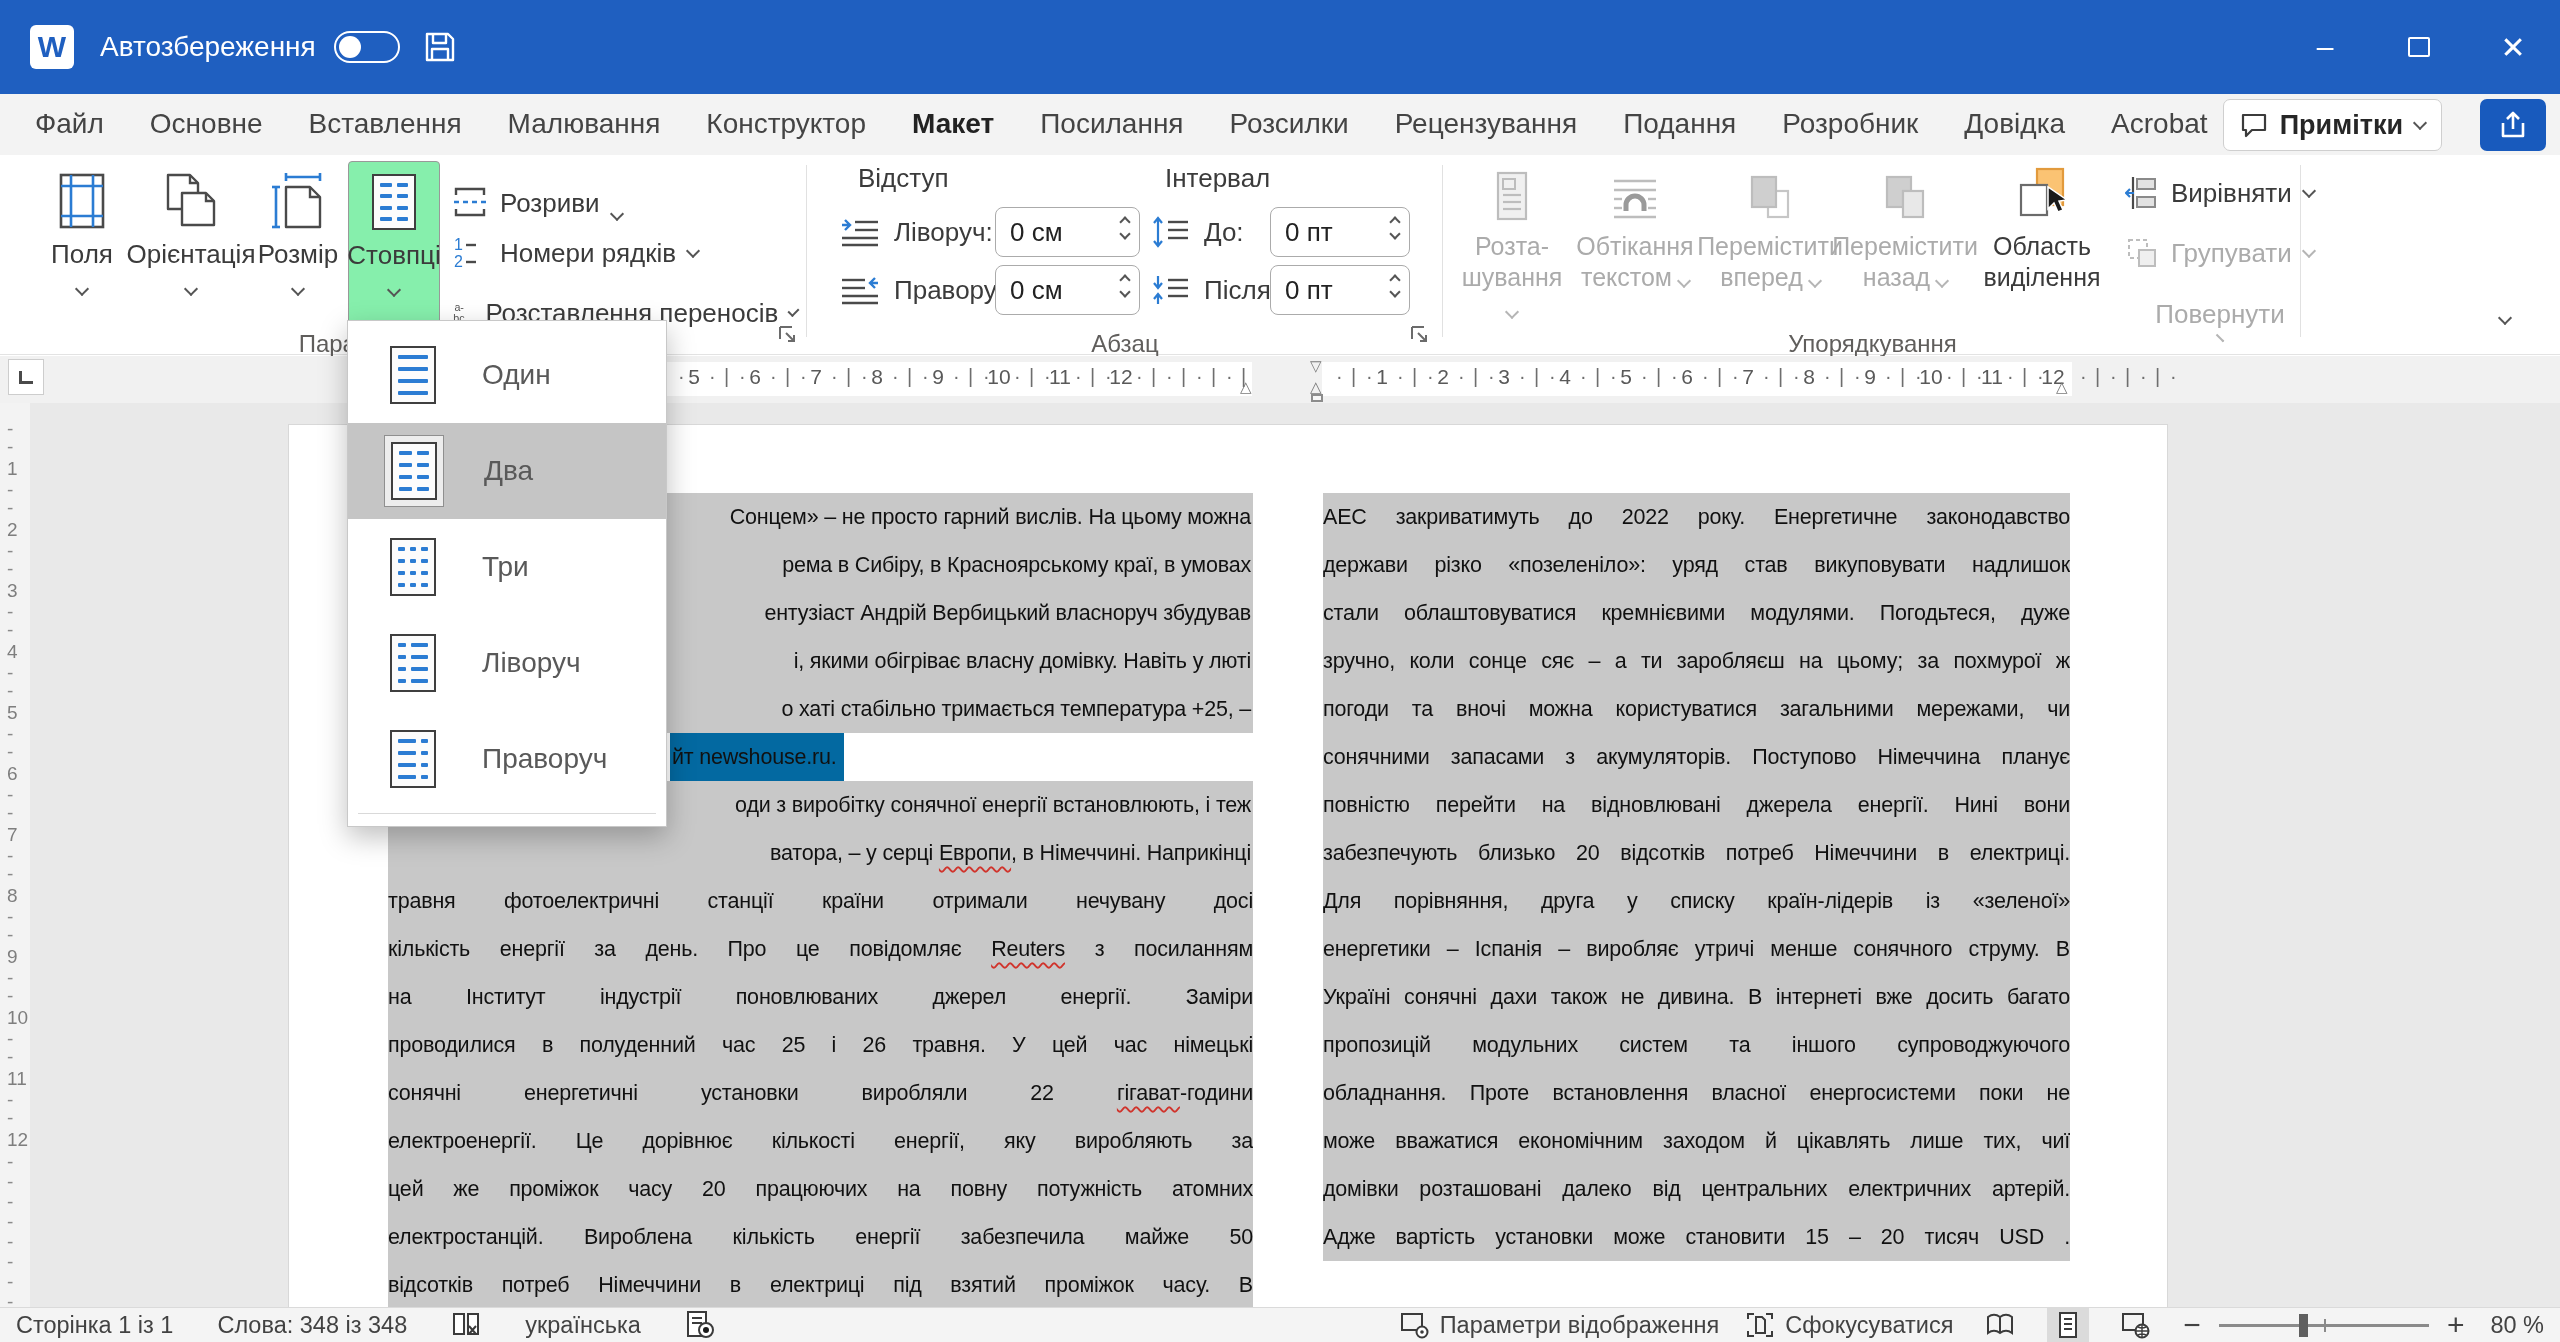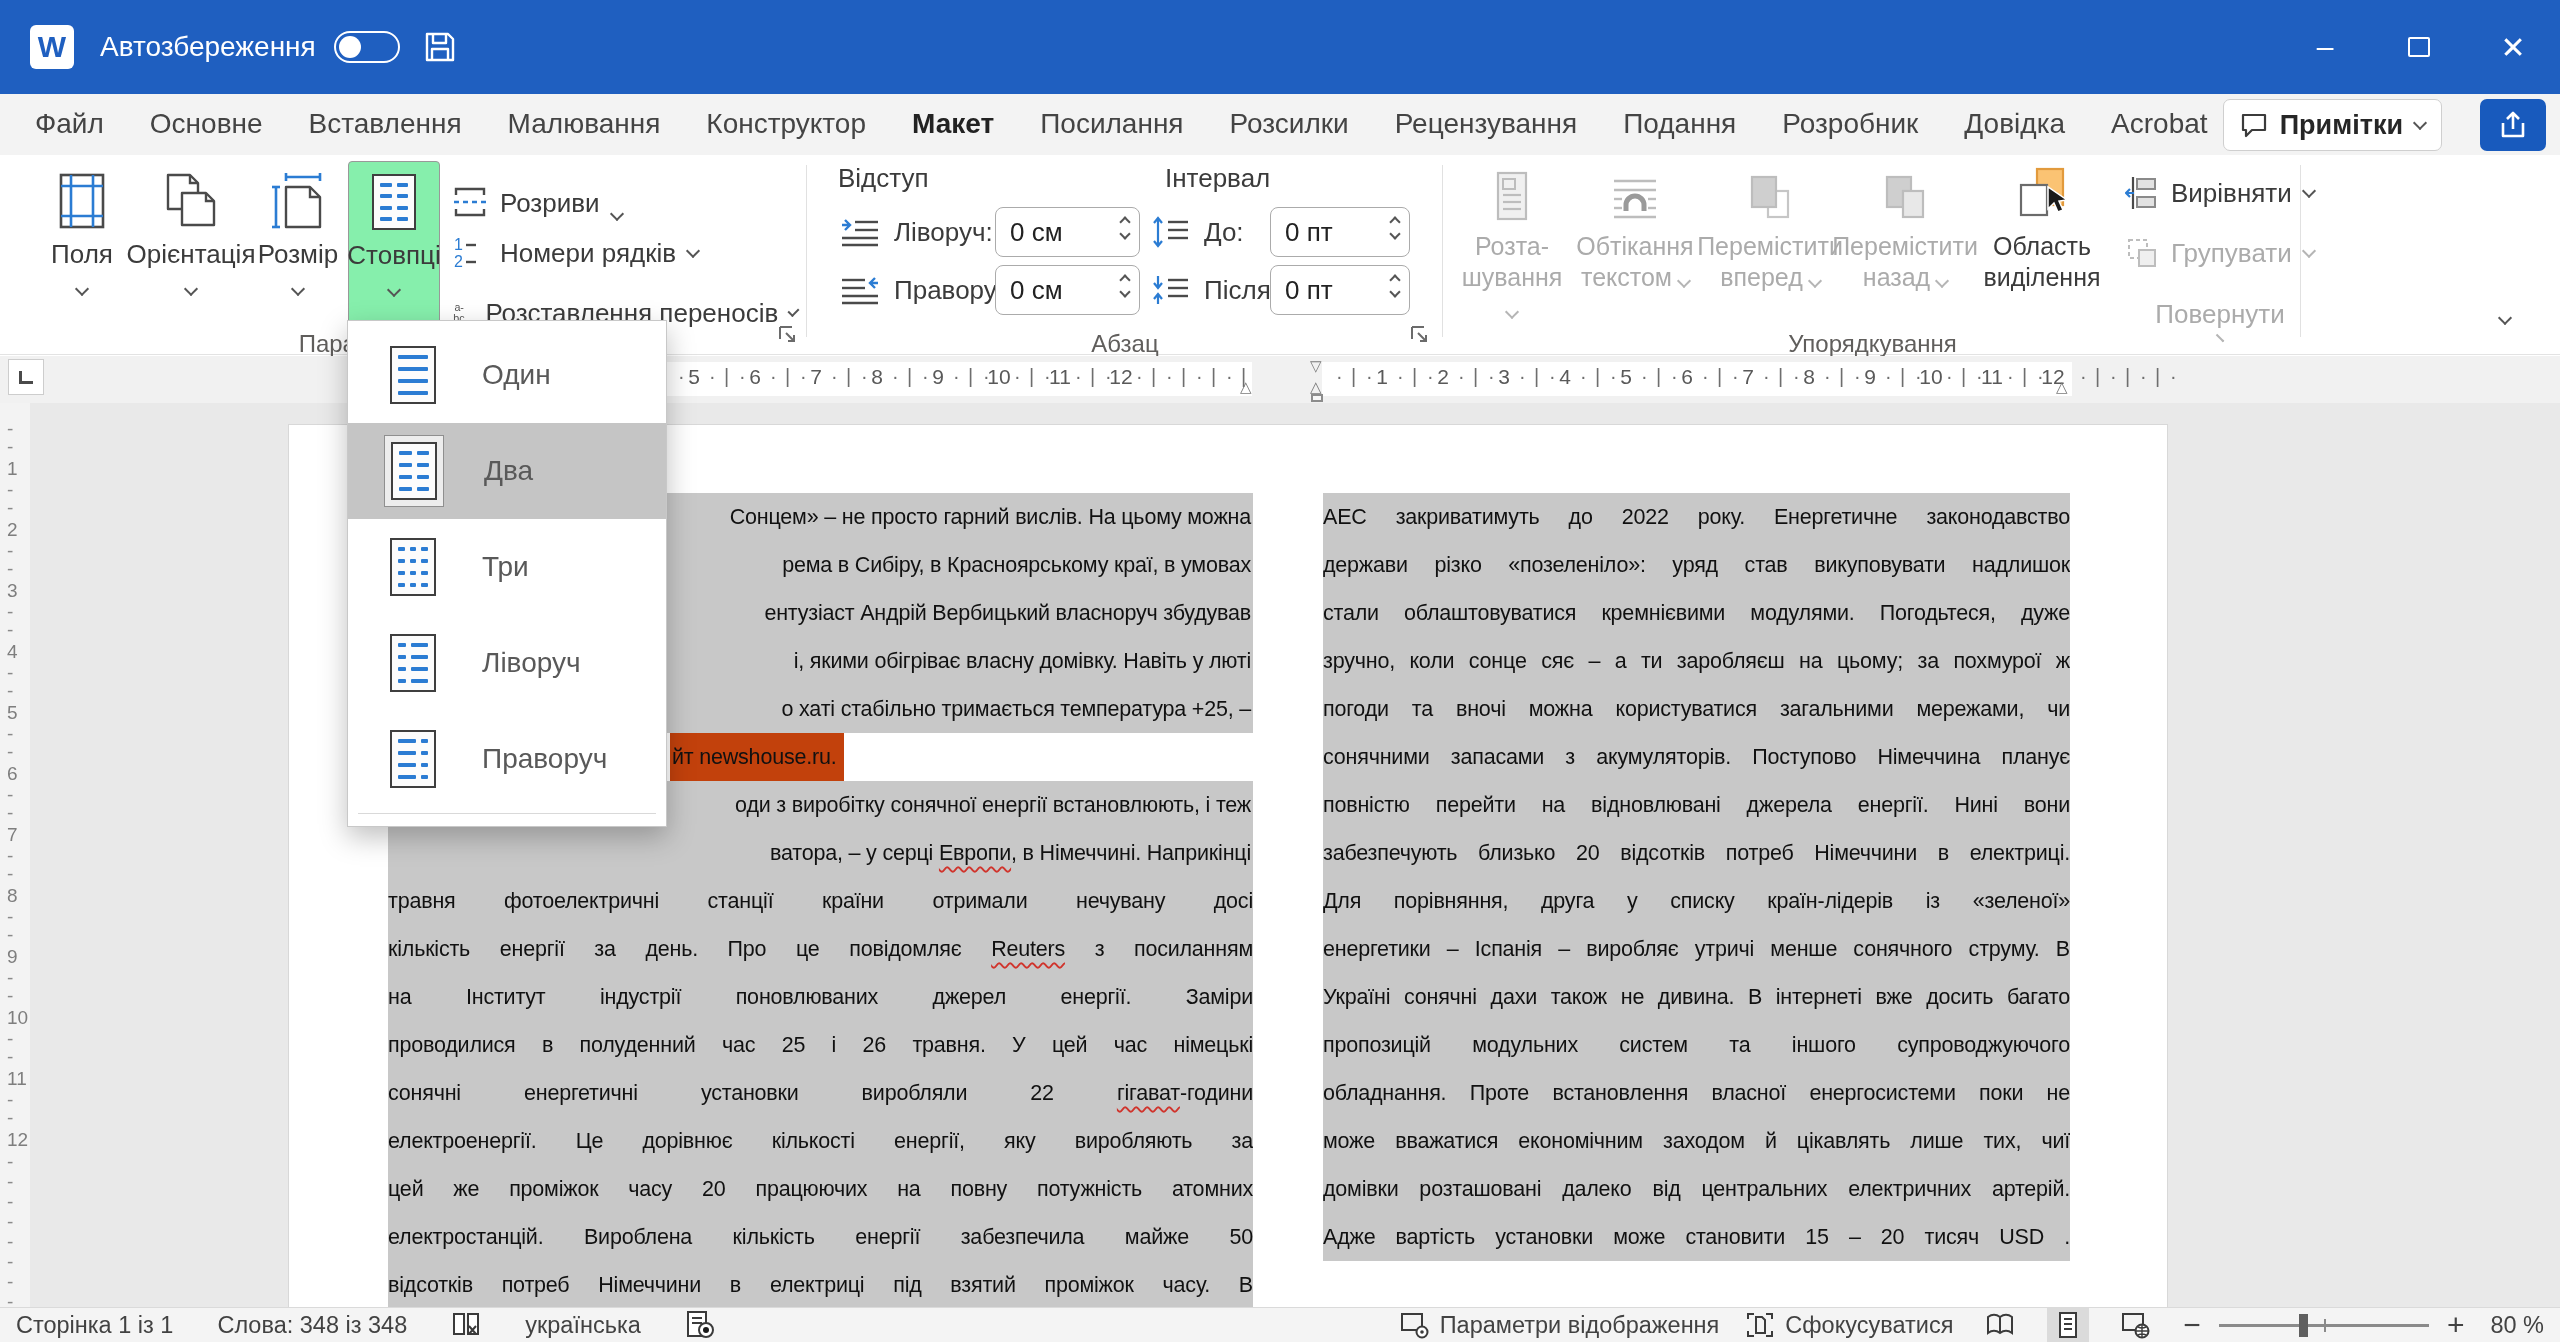--- a/index.html
+++ b/index.html
@@ -84,21 +84,21 @@
   .vruler{position:absolute;left:0;top:403px;width:30px;height:904px;background:#F3F3F3;}
   .vruler span{position:absolute;left:7px;font-size:19px;color:#8A8A8A;}
 
   
   .docarea{position:absolute;left:30px;top:403px;width:2530px;height:904px;background:#E9E9E9;}
   .page{position:absolute;left:258px;top:21px;width:1880px;height:883px;background:#fff;border-left:1px solid #D8D8D8;border-right:1px solid #D8D8D8;border-top:1px solid #D8D8D8;overflow:hidden;}
   .dcol{position:absolute;top:68px;}
   .dcol .line{height:48px;line-height:48px;font-size:21.5px;letter-spacing:-0.2px;color:#111;background:#C8C8C8;overflow:hidden;text-align:justify;text-align-last:justify;}
   .dcol .line.fr{text-align:right;text-align-last:right;padding-right:2px;}
   .dcol .line.fl{background:transparent;padding-left:282px;text-align:left;text-align-last:left;}
-  .dcol .line.fl .hl{background:#c2410c;padding:14px 8px 14px 2px;}
+  .dcol .line.fl .hl{background:#0369a1;padding:14px 8px 14px 2px;}
   .spell{text-decoration-line:underline;text-decoration-style:wavy;text-decoration-color:#D0342C;text-decoration-thickness:2px;text-underline-offset:6px;}
 
   
   .statusbar{position:absolute;left:0;top:1307px;width:2560px;height:35px;background:#F4F4F4;border-top:1px solid #DADADA;display:flex;align-items:center;font-size:23.5px;color:#424242;z-index:5;}
   .sb-left{display:flex;align-items:center;margin-left:16px;gap:0;}
   .sb-left .it{margin-right:44px;display:flex;align-items:center;gap:10px;white-space:nowrap;}
   .sb-right{position:absolute;right:16px;display:flex;align-items:center;gap:26px;}
   .sb-right .it{display:flex;align-items:center;gap:10px;white-space:nowrap;}
   .viewbtn{width:42px;height:35px;display:flex;align-items:center;justify-content:center;}
   .viewbtn.active{background:#DBDBDB;}
@@ -249,21 +249,21 @@
     </div>
 
     <div class="grp-label" style="left:20px;width:780px;">Параметри сторінки</div>
     <div class="launcher" style="left:776px;">
       <svg width="24" height="24" viewBox="0 0 24 24">
           <path d="M4 4 v12 M4 4 h12 M10 10 l8 8 M18 12 v6 h-6" fill="none" stroke="#6B6B6B" stroke-width="2"></path>
         </svg>
     </div>
     <div class="vsep" style="left:806px;"></div>
 
-    <div class="sub-label" style="left:838px;">Відступ</div>
+    <div class="sub-label" style="left:858px;">Відступ</div>
     <div class="fieldrow" style="left:840px;top:52px;">
       <svg width="40" height="30" viewBox="0 0 40 30">
           <path d="M2 8 h7 M5 3 l5 5 -5 5" fill="none" stroke="#2B7CD3" stroke-width="2.4"></path>
           <line x1="15" y1="5" x2="38" y2="5" stroke="#4A4A4A" stroke-width="2.4"></line>
           <line x1="15" y1="13" x2="38" y2="13" stroke="#4A4A4A" stroke-width="2.4"></line>
           <line x1="2" y1="21" x2="38" y2="21" stroke="#4A4A4A" stroke-width="2.4"></line>
           <line x1="2" y1="28" x2="38" y2="28" stroke="#4A4A4A" stroke-width="2.4"></line>
         </svg>
       <span>Ліворуч:</span>
       <div class="spin" style="position:absolute;left:155px;">

